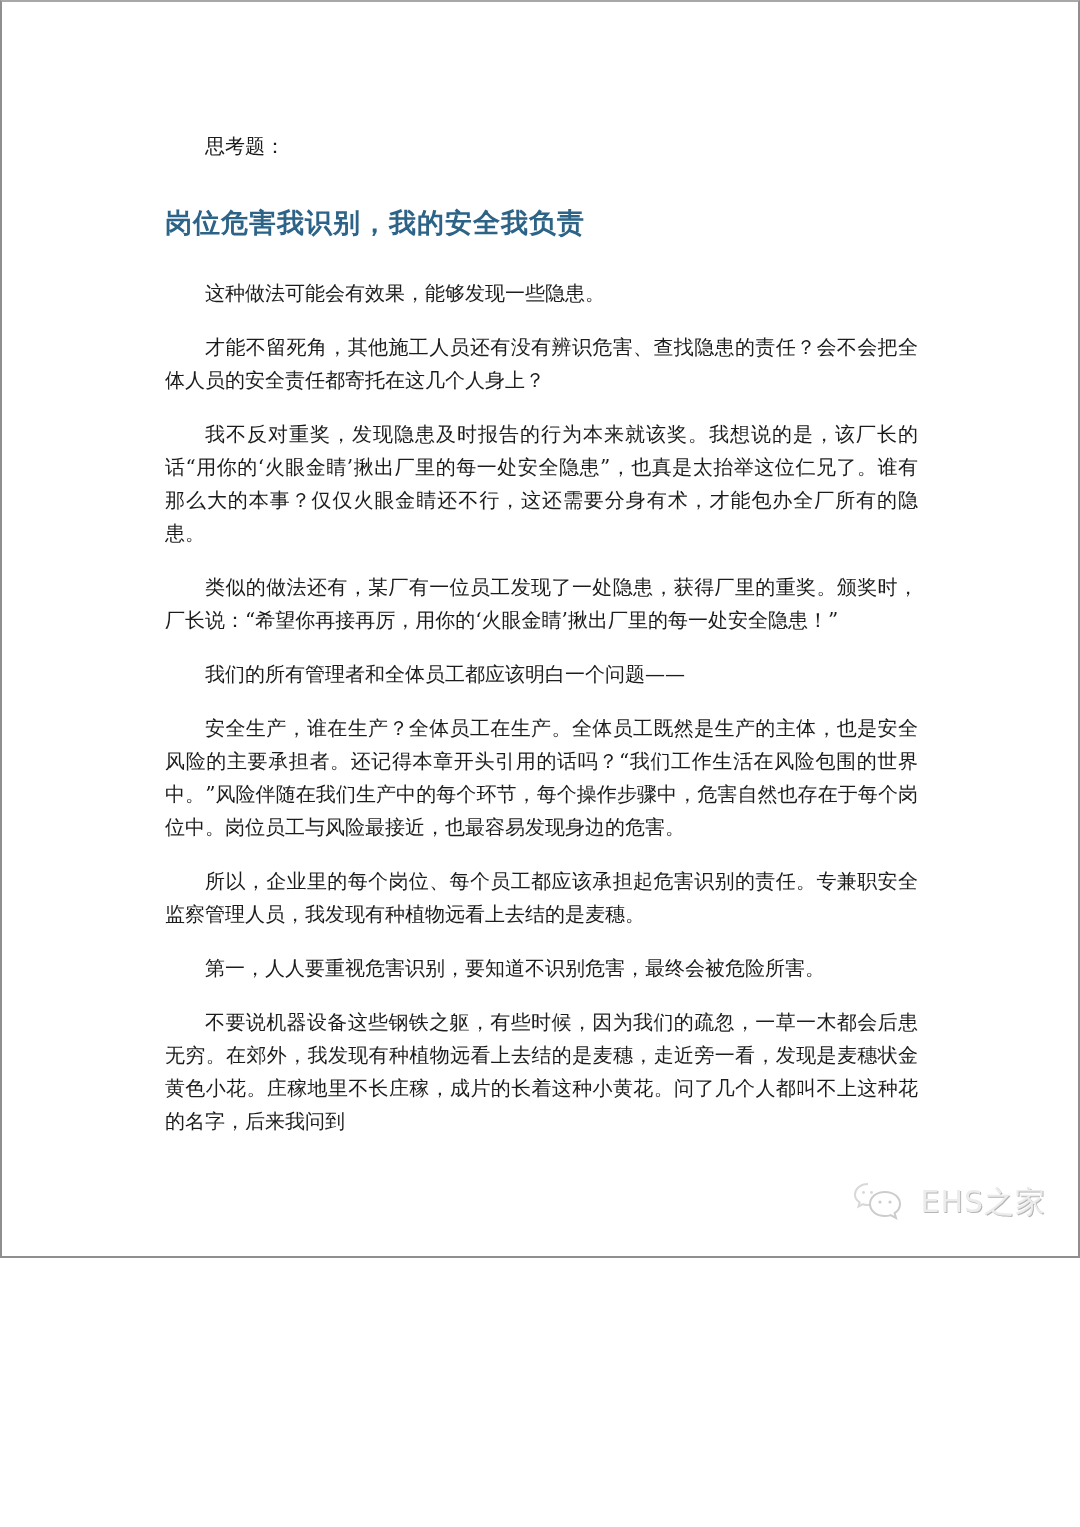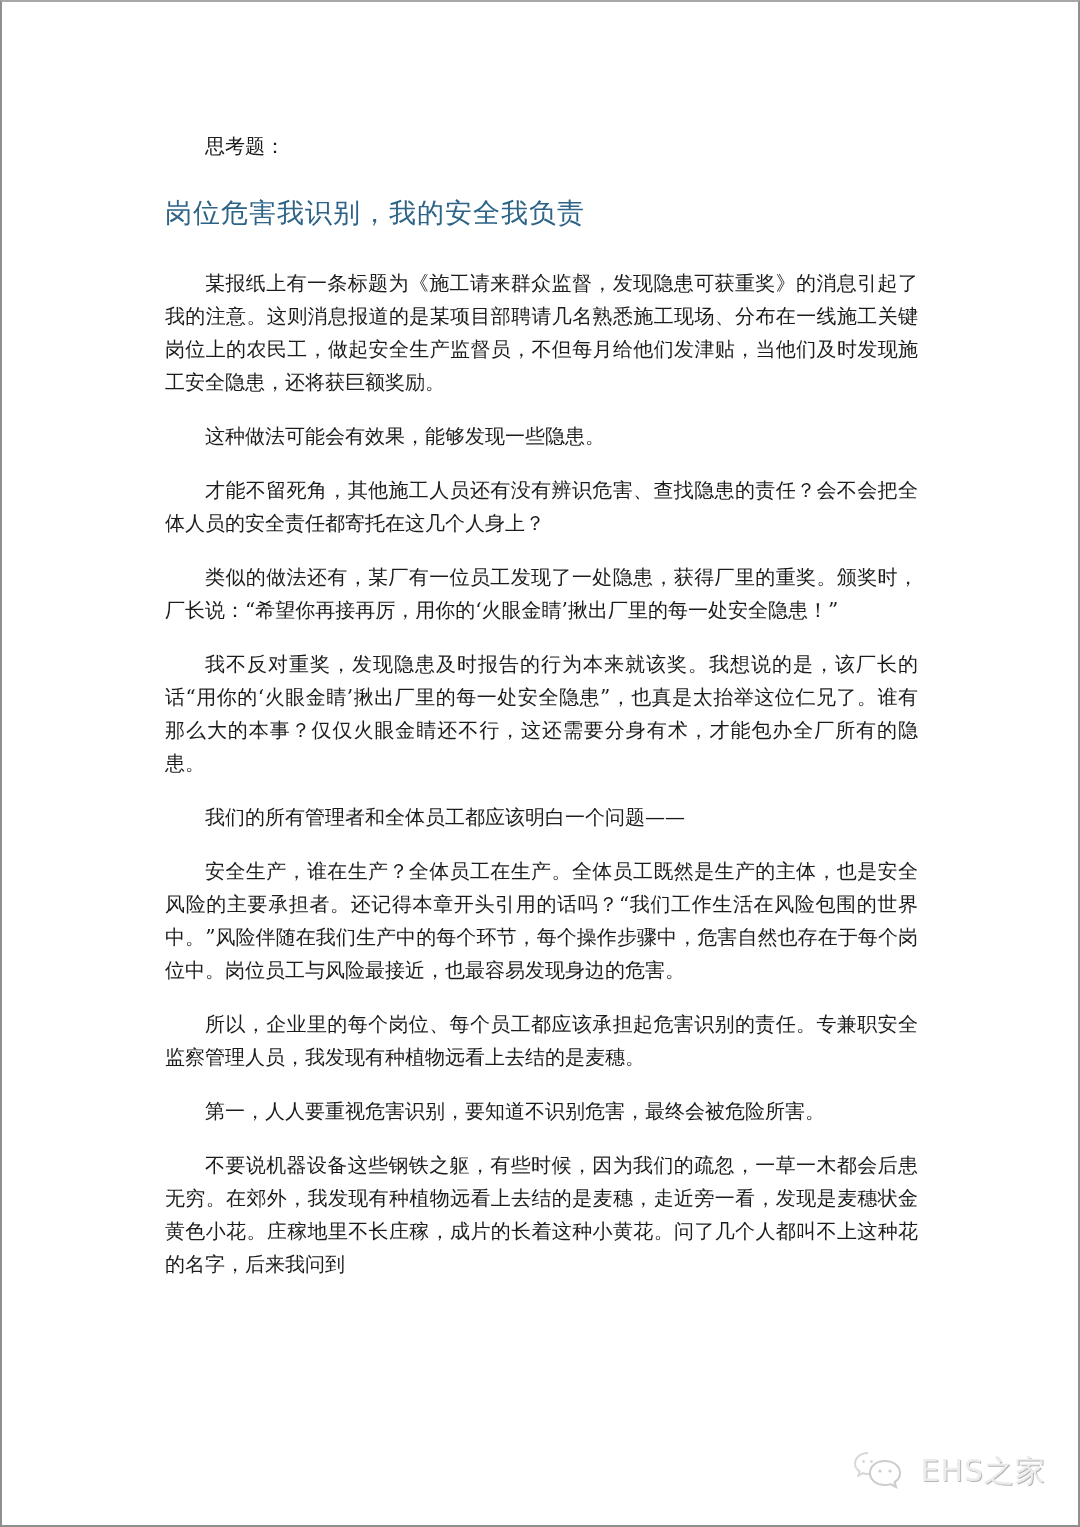--- a/index.html
+++ b/index.html
@@ -5,45 +5,45 @@
   * { margin: 0; padding: 0; box-sizing: border-box; }
   html, body { background: #ffffff; }
   body {
     width: 1080px;
     height: 1527px;
     font-family: "DejaVu Serif", "Liberation Serif", serif;
   }
   .page {
     position: relative;
     width: 1080px;
-    height: 1527px;
+    height: 1258px;
     background: #ffffff;
     border: 2px solid #8f8f8f;
     border-top-color: #a8a8a8;
     overflow: hidden;
   }
   .content {
     padding: 128px 160px 0 163px;
   }
   .body-text {
     font-size: 20px;
     line-height: 33px;
     color: #1c1c1c;
     text-align: justify;
     text-indent: 2em;
     margin-bottom: 21px;
     font-family: "DejaVu Serif", "Liberation Serif", serif;
   }
   .section-title {
     font-family: "DejaVu Sans", "Liberation Sans", sans-serif;
     font-size: 27px;
-    font-weight: normal;
+    font-weight: bold;
     color: #2c6386;
     letter-spacing: 1px;
-    margin: 32px 0 36px 0;
+    margin: 42px 0 36px 0;
     text-indent: 0;
   }
   .watermark {
     position: absolute;
     right: 32px;
     bottom: 32px;
     display: flex;
     align-items: center;
     gap: 16px;
     user-select: none;
@@ -60,25 +60,24 @@
 </head>
 <body>
 
 <div class="page">
   <div class="content">
 
     <p class="body-text">思考题：</p>
 
     <h1 class="section-title">岗位危害我识别，我的安全我负责</h1>
 
-    <p class="body-text">某报纸上有一条标题为《施工请来群众监督，发现隐患可获重奖》的消息引起了我的注意。这则消息报道的是某项目部聘请几名熟悉施工现场、分布在一线施工关键岗位上的农民工，做起安全生产监督员，不但每月给他们发津贴，当他们及时发现施工安全隐患，还将获巨额奖励。</p>
     <p class="body-text">这种做法可能会有效果，能够发现一些隐患。</p>
     <p class="body-text">才能不留死角，其他施工人员还有没有辨识危害、查找隐患的责任？会不会把全体人员的安全责任都寄托在这几个人身上？</p>
+    <p class="body-text">我不反对重奖，发现隐患及时报告的行为本来就该奖。我想说的是，该厂长的话“用你的‘火眼金睛’揪出厂里的每一处安全隐患”，也真是太抬举这位仁兄了。谁有那么大的本事？仅仅火眼金睛还不行，这还需要分身有术，才能包办全厂所有的隐患。</p>
     <p class="body-text">类似的做法还有，某厂有一位员工发现了一处隐患，获得厂里的重奖。颁奖时，厂长说：“希望你再接再厉，用你的‘火眼金睛’揪出厂里的每一处安全隐患！”</p>
-    <p class="body-text">我不反对重奖，发现隐患及时报告的行为本来就该奖。我想说的是，该厂长的话“用你的‘火眼金睛’揪出厂里的每一处安全隐患”，也真是太抬举这位仁兄了。谁有那么大的本事？仅仅火眼金睛还不行，这还需要分身有术，才能包办全厂所有的隐患。</p>
     <p class="body-text">我们的所有管理者和全体员工都应该明白一个问题——</p>
     <p class="body-text">安全生产，谁在生产？全体员工在生产。全体员工既然是生产的主体，也是安全风险的主要承担者。还记得本章开头引用的话吗？“我们工作生活在风险包围的世界中。”风险伴随在我们生产中的每个环节，每个操作步骤中，危害自然也存在于每个岗位中。岗位员工与风险最接近，也最容易发现身边的危害。</p>
     <p class="body-text">所以，企业里的每个岗位、每个员工都应该承担起危害识别的责任。专兼职安全监察管理人员，我发现有种植物远看上去结的是麦穗。</p>
     <p class="body-text">第一，人人要重视危害识别，要知道不识别危害，最终会被危险所害。</p>
     <p class="body-text">不要说机器设备这些钢铁之躯，有些时候，因为我们的疏忽，一草一木都会后患无穷。在郊外，我发现有种植物远看上去结的是麦穗，走近旁一看，发现是麦穗状金黄色小花。庄稼地里不长庄稼，成片的长着这种小黄花。问了几个人都叫不上这种花的名字，后来我问到</p>
 
   </div>
 
   <div class="watermark">
     <span class="wm-icon">

